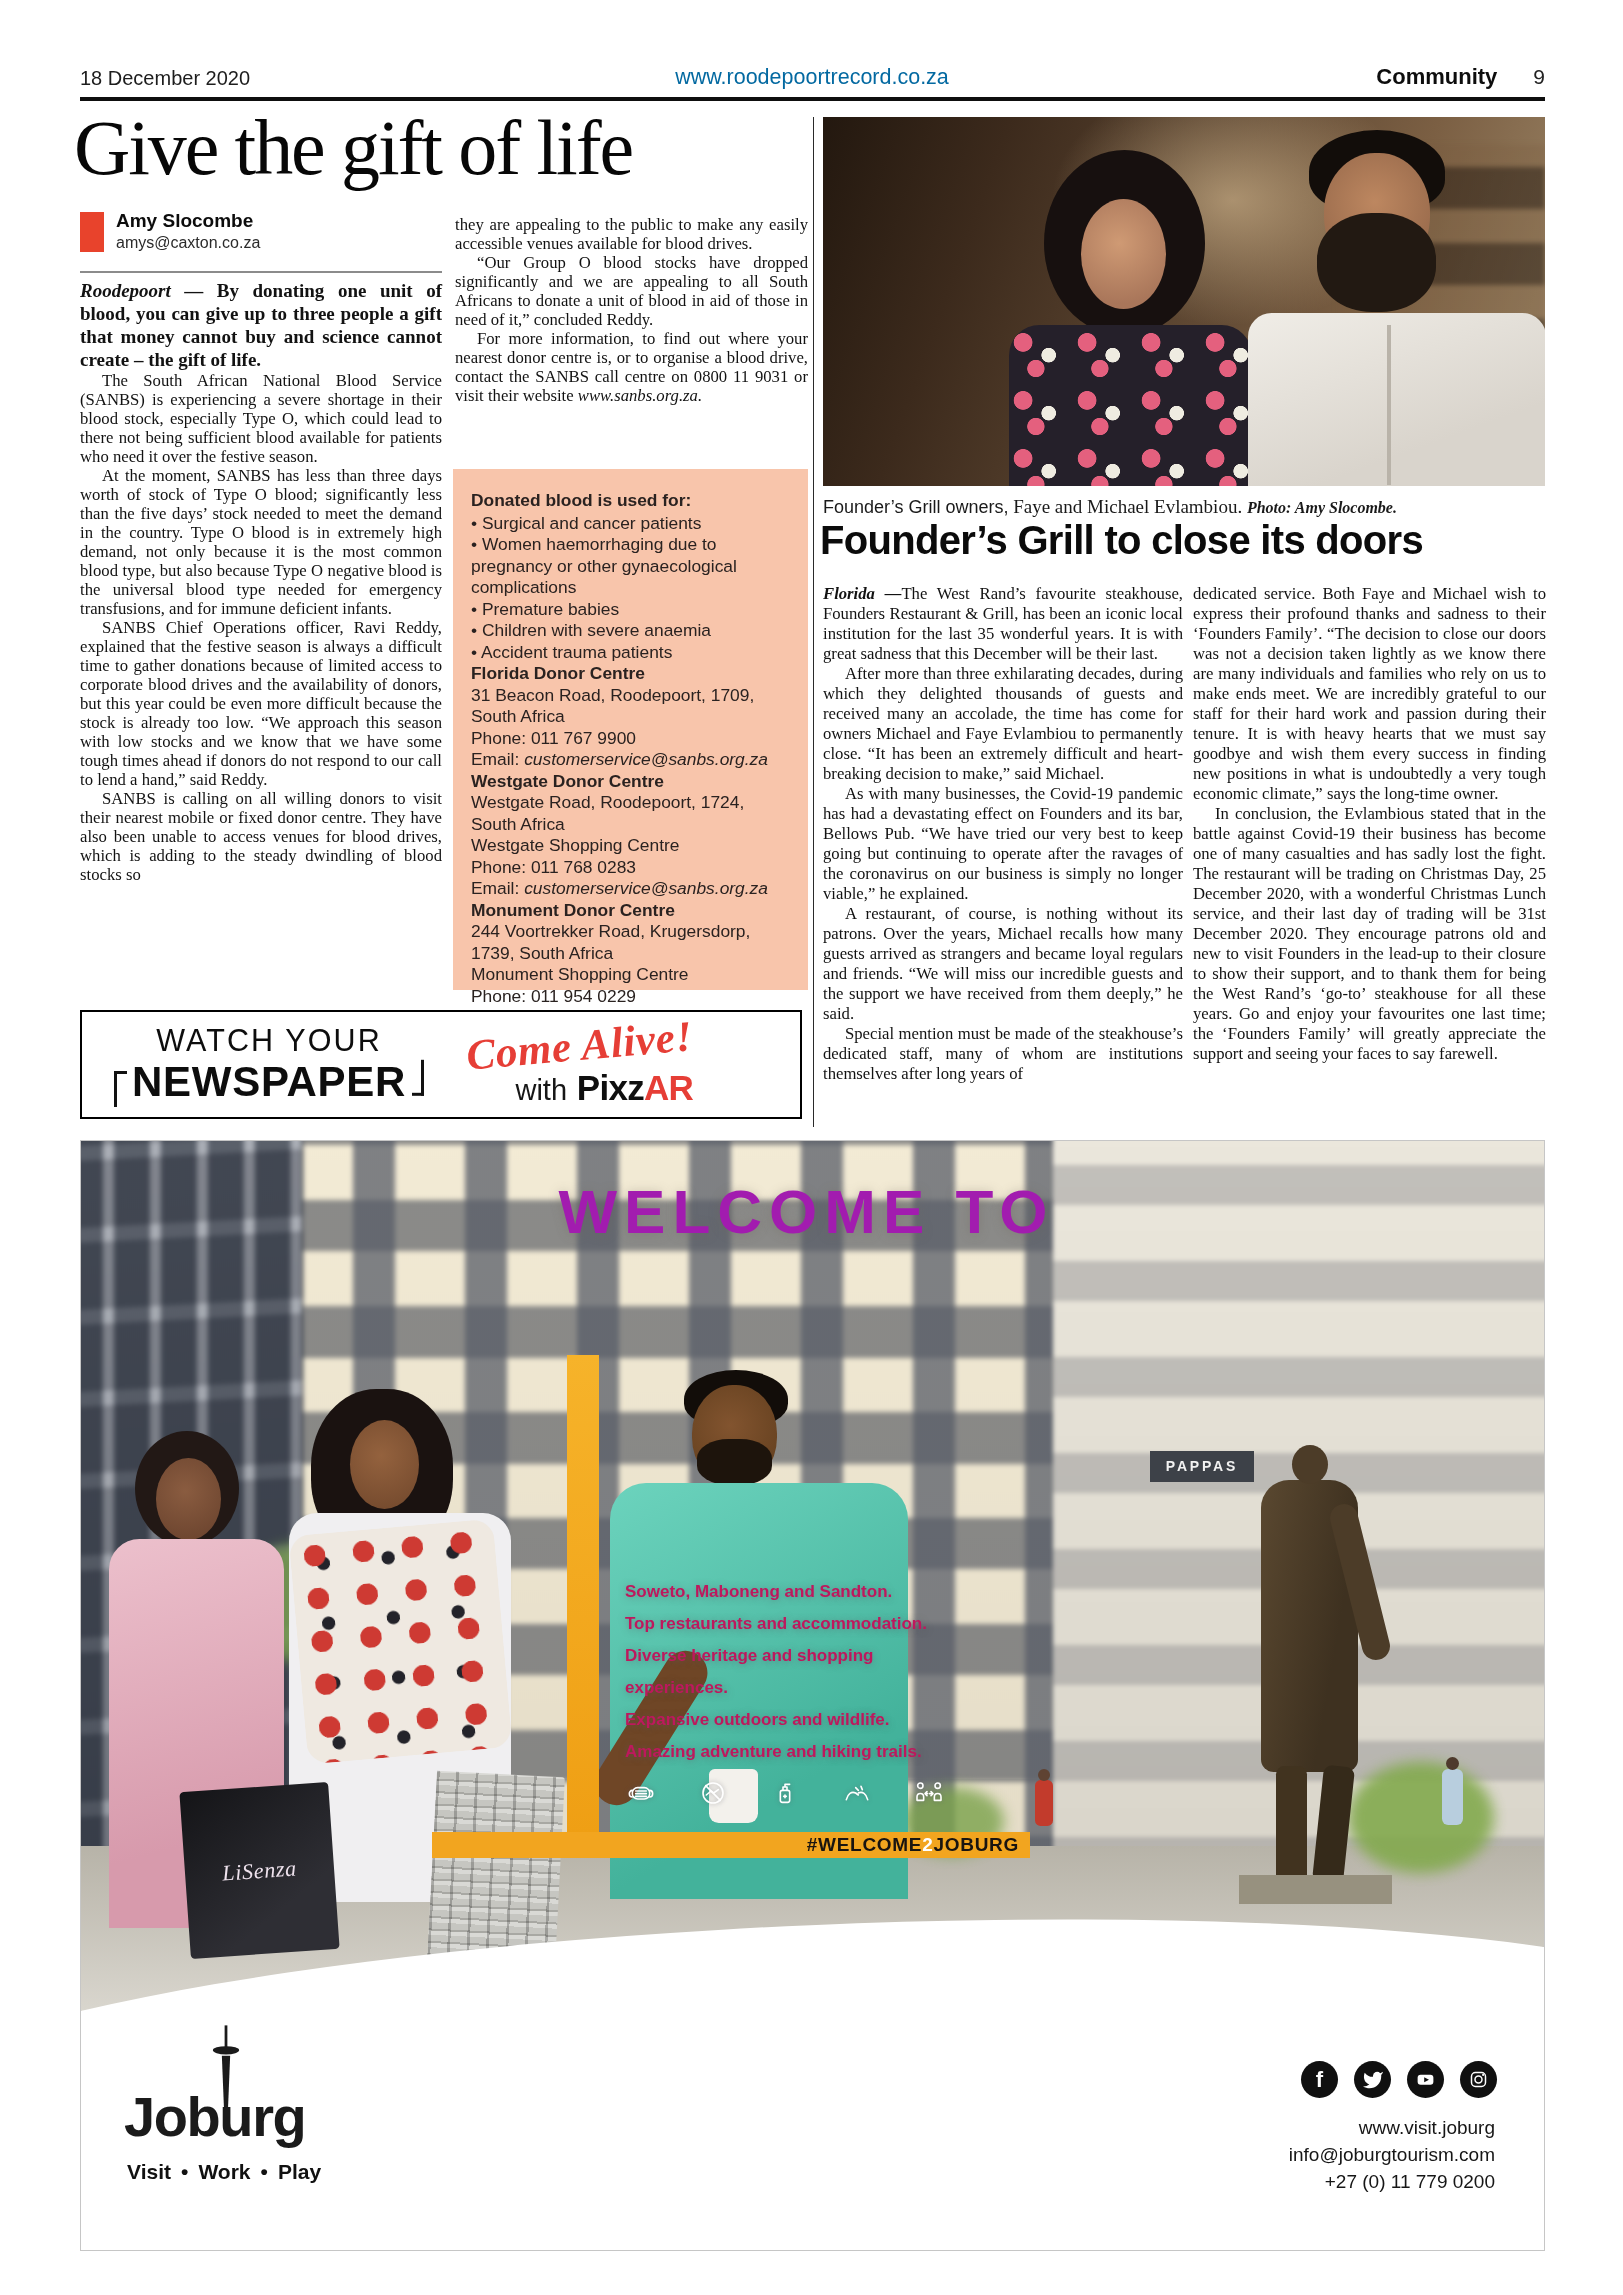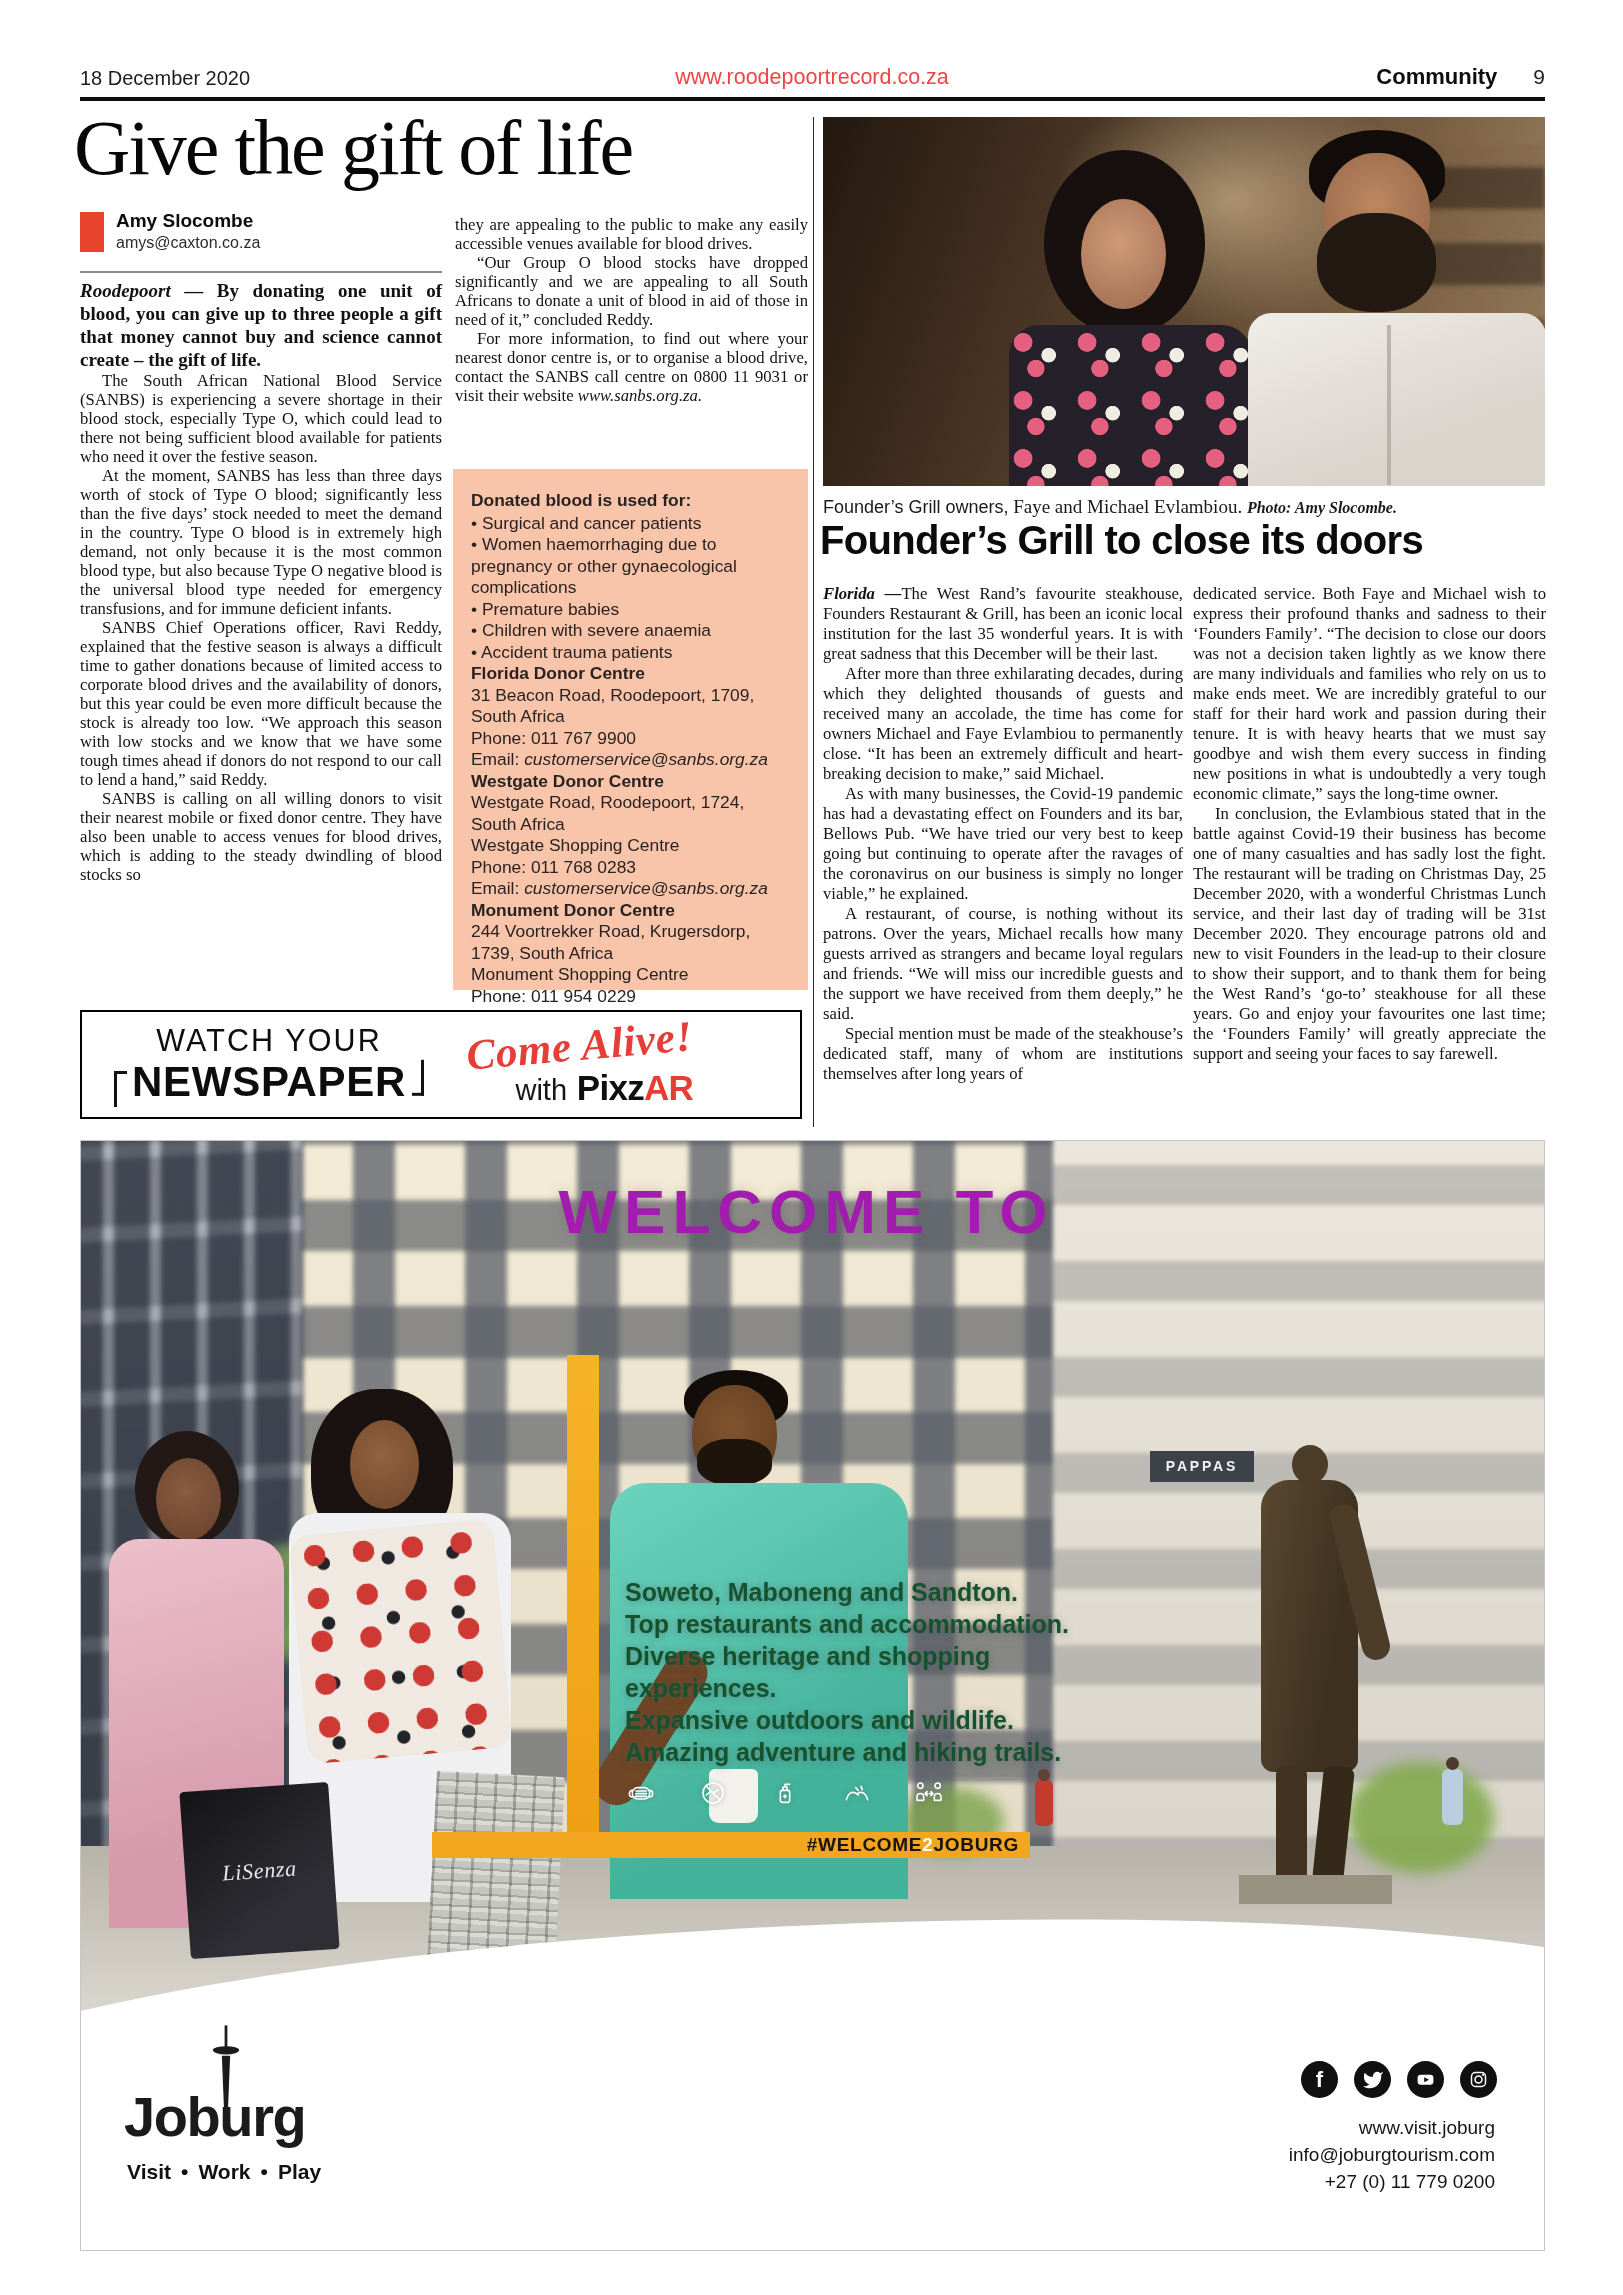--- a/index.html
+++ b/index.html
@@ -3,21 +3,21 @@
 <meta charset="utf-8">
 <style>
   * { margin:0; padding:0; box-sizing:border-box; }
   html,body { background:#ffffff; }
   body { width:1624px; height:2295px; position:relative; font-family:"Liberation Sans", sans-serif; color:#151515; }
   #page { position:absolute; inset:0; background:#fff; overflow:hidden;padding-left:32px; }
   .abs { position:absolute; }
 
   
   .hdr-date { left:80px; top:67px; font-size:20px; color:#1d1d1d; }
-  .hdr-site { left:0; right:0; top:65px; text-align:center; font-size:21.5px; color:#ef4444; }
+  .hdr-site { left:0; right:0; top:65px; text-align:center; font-size:21.5px; color:#0369a1; }
   .hdr-right { right:79px; top:64px; display:flex; gap:36px; align-items:baseline; }
   .hdr-section { font-size:22px; font-weight:bold; color:#0d0d0d; }
   .hdr-page { font-size:21px; color:#222; }
   .hdr-rule { left:80px; top:97px; width:1465px; height:3.5px; background:#0e0e0e; }
 
   
   .a1-title { left:74px; top:103px; width:736px; font-family:"Liberation Serif", serif; font-size:78px; letter-spacing:-2.1px; color:#070707; }
   .byline-block { left:80px; top:210px; width:361px; }
   .byline-sq { position:absolute; left:0; top:2.1px; width:23.6px; height:40px; background:#e8432c; }
   .byline-name { position:absolute; left:36px; top:0; font-size:19px; font-weight:bold; color:#0c0c0c; }
@@ -157,21 +157,21 @@
   .bag-news { position:absolute; left:351px; top:633px; width:128px; height:189px; border-radius:2.8px; transform:rotate(3deg);
               background:repeating-linear-gradient(0deg,#d9d9d5 0 4.2px,#a8a8a3 4.2px 6.2px,#c6c6c1 6.2px 12.5px); }
   .bag-news::after { content:""; position:absolute; inset:0;
               background:repeating-linear-gradient(90deg, rgba(0,0,0,.22) 0 2.8px, transparent 2.8px 19.4px); }
 
   .swoosh { position:absolute; left:-208px; top:784px; width:1888px; height:292px; background:#fff; border-radius:50%; transform:rotate(-2.5deg); }
 
   .welcome { position:absolute; left:0; right:12px; top:35px; text-align:center; font-size:62px; font-weight:bold;
              letter-spacing:7px; color:#a21caf; text-shadow:0 1.4px 11px rgba(110,100,90,.35); }
   .orangebar { position:absolute; left:486px; top:214px; width:32px; height:479px; background:linear-gradient(#f6b32a,#ef9f14); }
-  .adtext { position:absolute; left:544px; top:435px; width:625px; font-size:25px; line-height:32px; font-weight:bold; color:#14532d;
+  .adtext { position:absolute; left:544px; top:435px; width:625px; font-size:17px; line-height:32px; font-weight:bold; color:#be185d;
             text-shadow:0 0.7px 7px rgba(90,90,100,.5); }
   .covid-icons { position:absolute; left:544px; top:636px; display:flex; gap:40px; }
   .covid-icons svg { width:32px; height:32px; filter:drop-shadow(0 0.7px 2.8px rgba(80,80,90,.45)); }
   .ribbon { position:absolute; left:351px; top:691px; width:598px; height:26px; background:#f2a51f;
             display:flex; align-items:center; justify-content:flex-end; padding-right:11px;
             font-size:19px; font-weight:bold; letter-spacing:0.7px; color:#191410; }
   .ribbon .two { color:#ffffff; }
 
   .adbottom { position:absolute; left:0; top:876px; width:1463px; height:234px; background:#fff; }
   .jlogo { position:absolute; left:43px; top:67px; font-size:56px; font-weight:bold; letter-spacing:-1.4px; color:#1b1b1b; }

